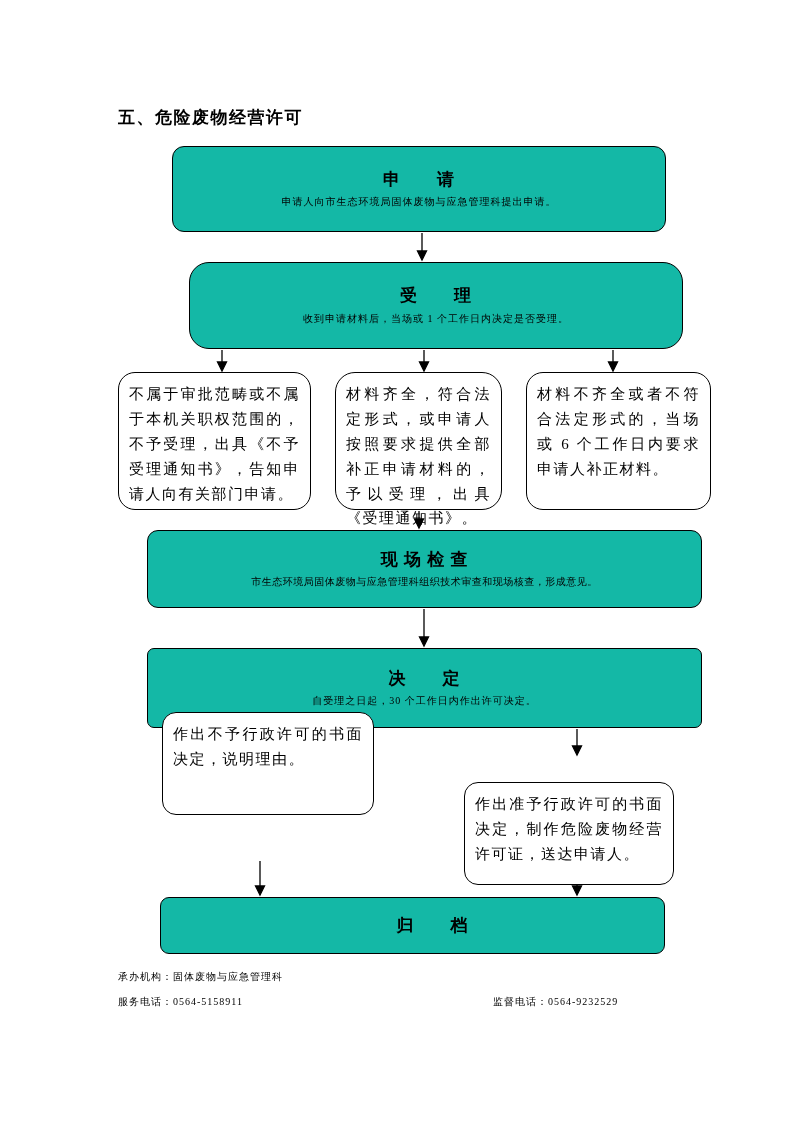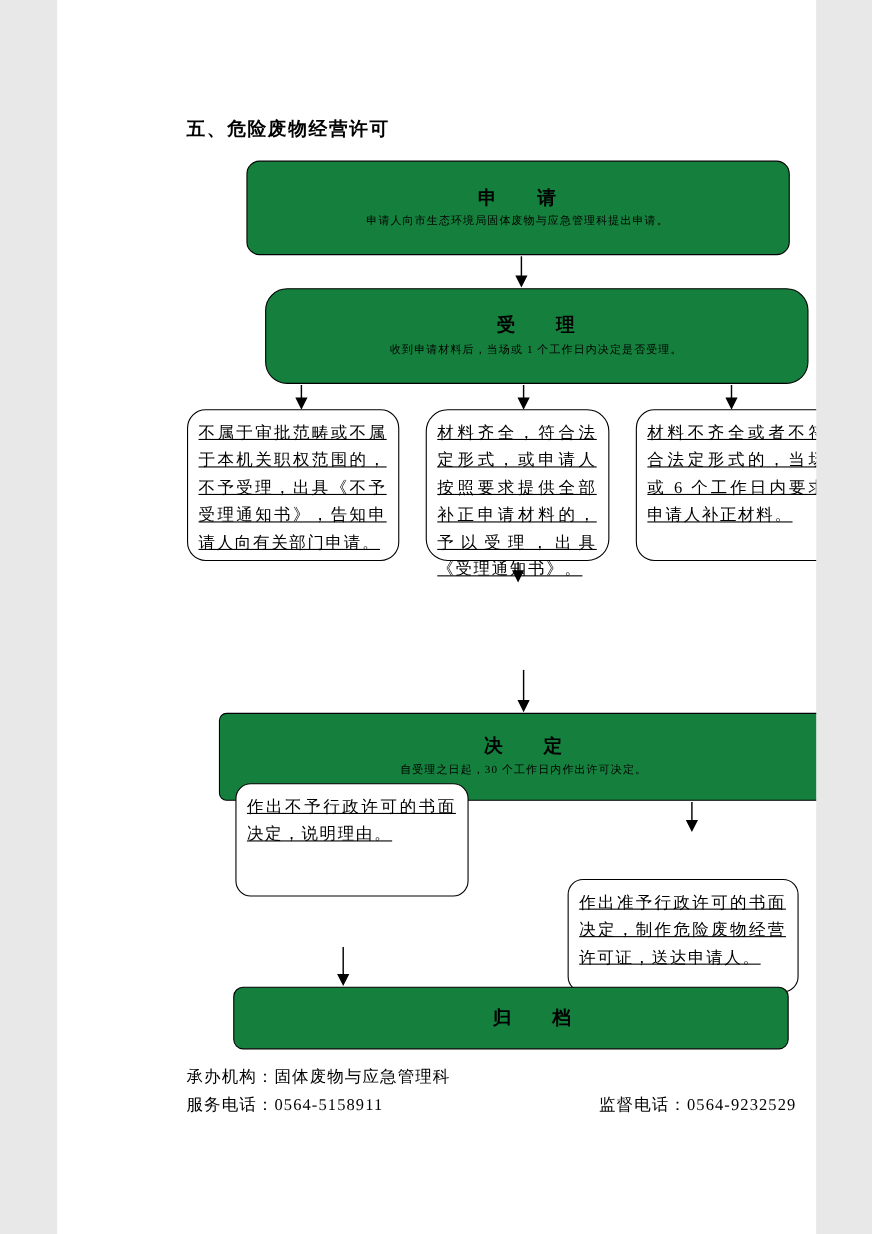--- a/index.html
+++ b/index.html
@@ -1,18 +1,18 @@
 <!DOCTYPE html>
 <html><head>
 <meta charset="utf-8">
 <style>
   html, body { margin: 0; padding: 0; background: #e8e8e8; }
   .page {
     position: relative;
-    width: 690px;
+    width: 793px;
     height: 1122px;
     margin: 0 auto;
     background: #ffffff;
     color: #000000;
     font-family: "Liberation Serif", "DejaVu Serif", serif;
     overflow: hidden;
   }
   .doc-title {
     position: absolute;
     left: 118px;
@@ -24,21 +24,21 @@
   }
   .connectors {
     position: absolute;
     left: 0; top: 0;
     width: 793px; height: 1122px;
     pointer-events: none;
   }
   .pbox {
     position: absolute;
     box-sizing: border-box;
-    background: #15803d;
+    background: #14b8a6;
     border: 1.5px solid #000;
     display: flex;
     flex-direction: column;
     align-items: center;
     justify-content: center;
     text-align: center;
   }
   .pbox-title {
     font-size: 17px;
     font-weight: bold;
@@ -56,36 +56,35 @@
   .sbox {
     position: absolute;
     box-sizing: border-box;
     background: #fff;
     border: 1.5px solid #000;
     font-size: 15px;
     letter-spacing: 1.5px;
     line-height: 1.66;
     text-align: justify;
     padding: 9px 10px;
-    text-decoration: underline;
   }
   .box-apply   { left: 172px; top: 146px; width: 494px; height: 86px; border-radius: 12px; }
   .box-accept  { left: 189px; top: 262px; width: 494px; height: 87px; border-radius: 20px; }
   .box-reject  { left: 118px; top: 372px; width: 193px; height: 138px; border-radius: 17px; }
   .box-ok      { left: 335px; top: 372px; width: 167px; height: 138px; border-radius: 20px; }
   .box-supp    { left: 526px; top: 372px; width: 185px; height: 138px; border-radius: 17px; }
   .box-site    { left: 147px; top: 530px; width: 555px; height: 78px; border-radius: 11px; }
   .box-site .pbox-body { letter-spacing: 0.5px; }
   .box-decide  { left: 147px; top: 648px; width: 555px; height: 80px; border-radius: 7px; }
   .box-deny    { left: 162px; top: 712px; width: 212px; height: 103px; border-radius: 14px; }
-  .box-grant   { left: 464px; top: 799px; width: 210px; height: 103px; border-radius: 14px; }
+  .box-grant   { left: 464px; top: 782px; width: 210px; height: 103px; border-radius: 14px; }
   .box-archive { left: 160px; top: 897px; width: 505px; height: 57px; border-radius: 9px; padding-left: 40px; }
   .footer-line {
     position: absolute;
-    font-size: 15px;
+    font-size: 10px;
     letter-spacing: 1px;
     white-space: nowrap;
   }
   .footer-agency  { left: 118px; top: 970px; }
   .footer-service { left: 118px; top: 995px; }
   .footer-supervise { left: 493px; top: 995px; }
 </style>
 </head>
 <body>
 
@@ -147,20 +146,24 @@
     <div class="pbox-title">受　　理</div>
     <div class="pbox-body">收到申请材料后，当场或 1 个工作日内决定是否受理。</div>
   </div>
 
   <div class="sbox box-reject">不属于审批范畴或不属于本机关职权范围的，不予受理，出具《不予受理通知书》，告知申请人向有关部门申请。</div>
 
   <div class="sbox box-ok">材料齐全，符合法定形式，或申请人按照要求提供全部补正申请材料的，予以受理，出具《受理通知书》。</div>
 
   <div class="sbox box-supp">材料不齐全或者不符合法定形式的，当场或 6 个工作日内要求申请人补正材料。</div>
 
+  <div class="pbox box-site">
+    <div class="pbox-title">现 场 检 查</div>
+    <div class="pbox-body">市生态环境局固体废物与应急管理科组织技术审查和现场核查，形成意见。</div>
+  </div>
 
   <div class="pbox box-decide">
     <div class="pbox-title">决　　定</div>
     <div class="pbox-body">自受理之日起，30 个工作日内作出许可决定。</div>
   </div>
 
   <div class="sbox box-deny">作出不予行政许可的书面决定，说明理由。</div>
 
   <div class="sbox box-grant">作出准予行政许可的书面决定，制作危险废物经营许可证，送达申请人。</div>
 

